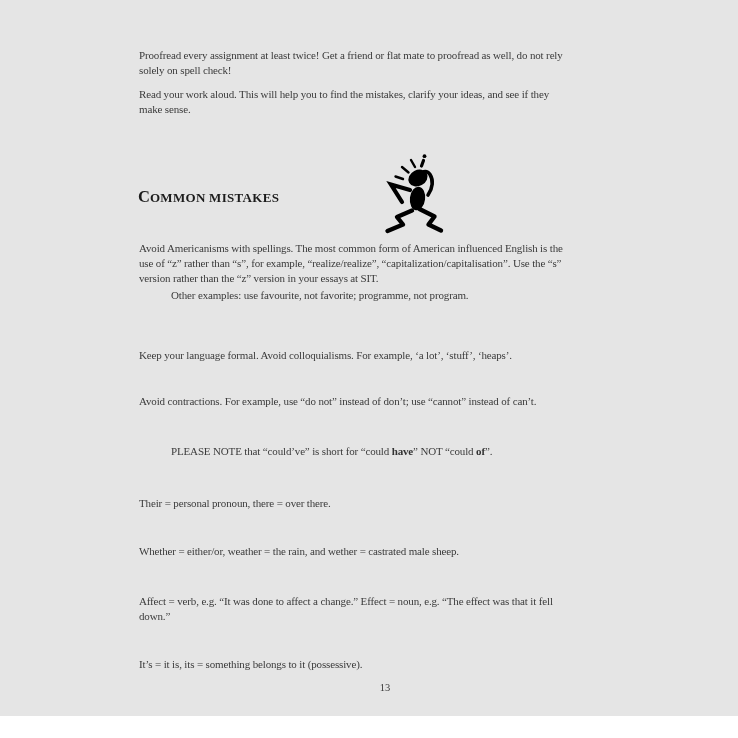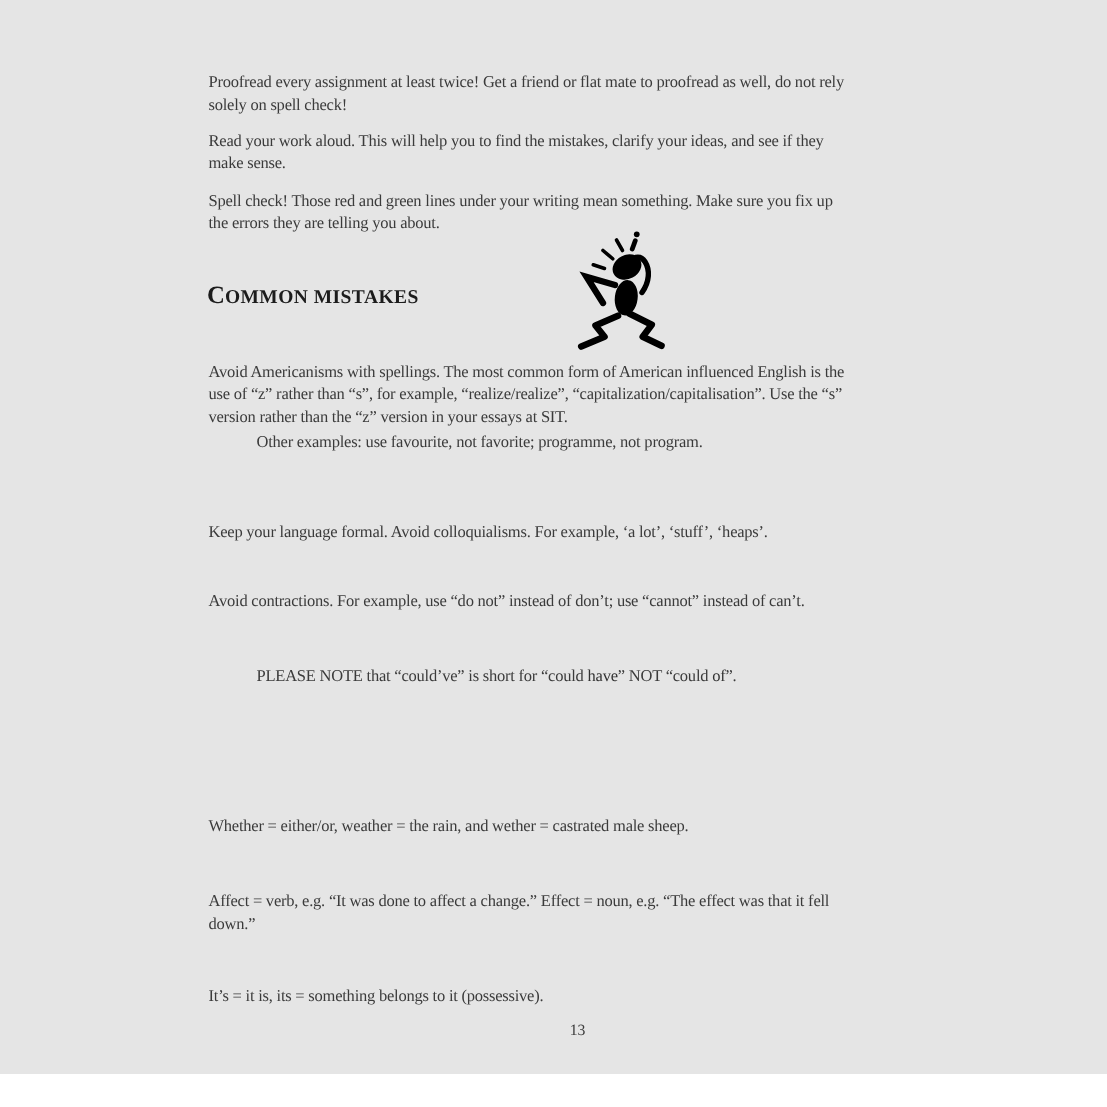--- a/index.html
+++ b/index.html
@@ -19,21 +19,21 @@
     left: 139px;
     width: 505px;
     margin: 0;
     font-size: 11px;
     line-height: 15px;
     letter-spacing: -0.15px;
     color: #3b3b3b;
     white-space: pre-line;
   }
   .para.indent { left: 171px; width: 473px; }
-  .para b { font-weight: 400; color: #333333; margin-top: 32px; }
+  .para b { font-weight: 700; color: #333333; margin-top: 32px; }
   .heading {
     position: absolute;
     left: 138px;
     top: 182px;
     margin: 0;
     font-weight: 700;
     color: #1c1c1c;
     line-height: 18px;
     white-space: nowrap;
   }
@@ -58,22 +58,20 @@
 </style>
 </head>
 <body>
 
 <div class="page">
 
   <p class="para" style="top:48px">Proofread every assignment at least twice! Get a friend or flat mate to proofread as well, do not rely
 solely on spell check!</p>
   <p class="para" style="top:87px">Read your work aloud. This will help you to find the mistakes, clarify your ideas, and see if they
 make sense.</p>
-  <p class="para" style="top:127px">Spell check! Those red and green lines under your writing mean something. Make sure you fix up
-the errors they are telling you about.</p>
 
   <h1 class="heading"><span class="hd-initial">C</span><span class="hd-rest">ommon mistakes</span></h1>
 
   <div class="figure">
     <svg viewBox="0 0 76 82" width="76" height="82" xmlns="http://www.w3.org/2000/svg" aria-hidden="true">
       <g stroke="#000000" fill="none" stroke-linecap="round">
         <path d="M39 7 L43 14" stroke-width="2.4"></path>
         <path d="M30 14 L36.5 19.5" stroke-width="2.4"></path>
         <path d="M23.5 23.5 L31 26" stroke-width="2.4"></path>
         <path d="M51.5 7.5 L49.5 13" stroke-width="3.2"></path>
@@ -92,20 +90,21 @@
 use of “z” rather than “s”, for example, “realize/realize”, “capitalization/capitalisation”. Use the “s”
 version rather than the “z” version in your essays at SIT.</p>
 
   <p class="para indent" style="top:288px">Other examples: use favourite, not favorite; programme, not program.</p>
 
   <p class="para" style="top:348px">Keep your language formal. Avoid colloquialisms. For example, ‘a lot’, ‘stuff’, ‘heaps’.</p>
   <p class="para" style="top:394px">Avoid contractions. For example, use “do not” instead of don’t; use “cannot” instead of can’t.</p>
 
   <p class="para indent" style="top:444px"><span>PLEASE NOTE that “could’ve” is short for “could </span><b>have</b><span>” NOT “could </span><b>of</b><span>”.</span></p>
 
+  <p class="para" style="top:496px">Their = personal pronoun, there = over there.</p>
   <p class="para" style="top:544px">Whether = either/or, weather = the rain, and wether = castrated male sheep.</p>
   <p class="para" style="top:657px">It’s = it is, its = something belongs to it (possessive).</p>
   <p class="para" style="top:594px">Affect = verb, e.g. “It was done to affect a change.” Effect = noun, e.g. “The effect was that it fell
 down.”</p>
 
   <div class="page-number">13</div>
 
 </div>
 
 </body></html>

